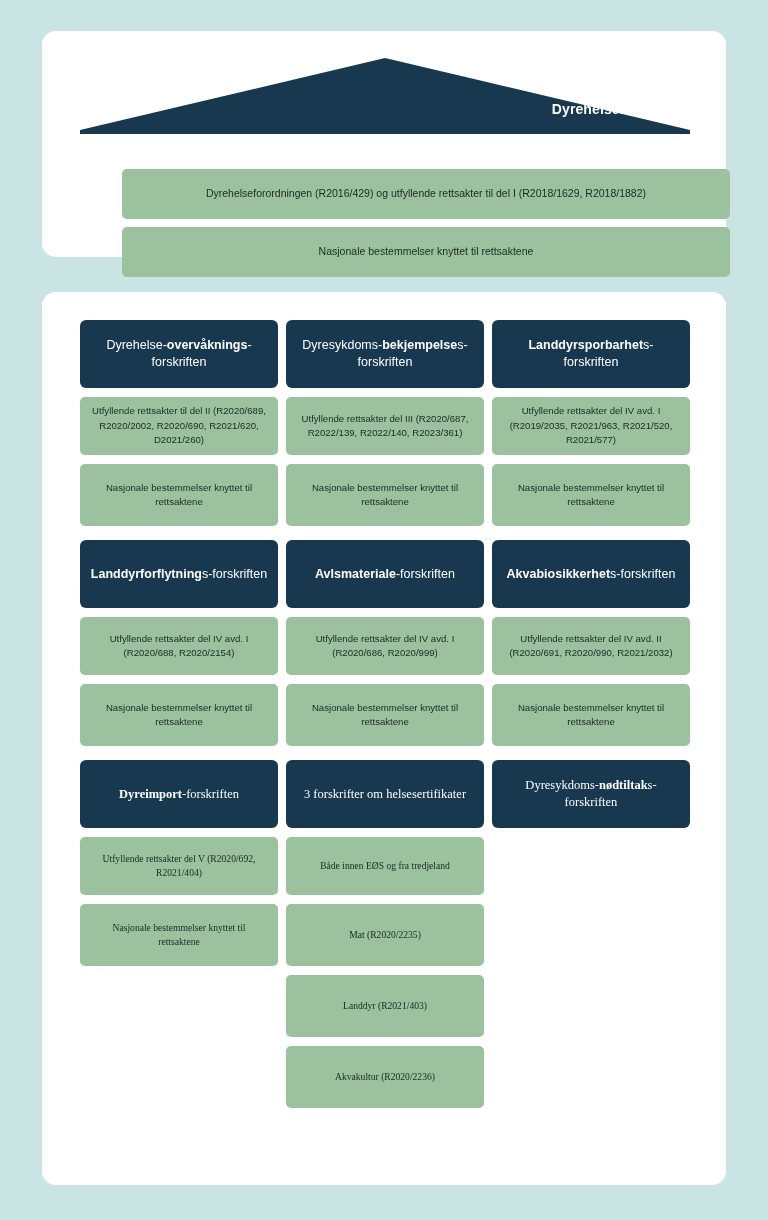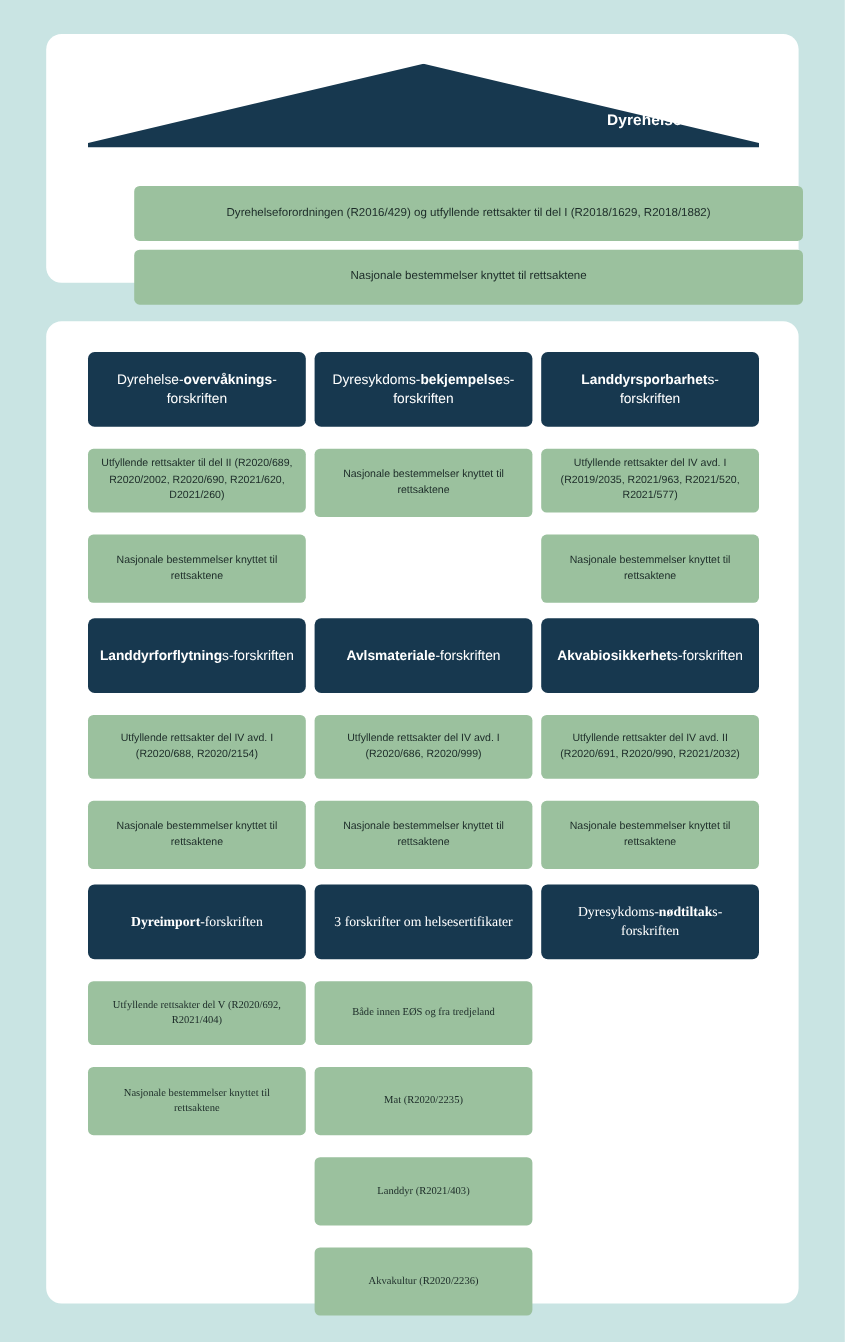--- a/index.html
+++ b/index.html
@@ -100,21 +100,21 @@
   .grid-row {
     display: flex;
     gap: 8px;
     margin-bottom: 14px;
     align-items: flex-start;
   }
   .col {
     width: 198px;
     display: flex;
     flex-direction: column;
-    gap: 20px;
+    gap: 9px;
   }
 
   .card-head {
     background: #17384f;
     border-radius: 6px;
     height: 68px;
     color: #ffffff;
     font-size: 12.5px;
     line-height: 1.35;
     text-align: center;
@@ -175,20 +175,21 @@
             <span><span>Dyrehelse-</span><b>overvåknings</b><span>-forskriften</span></span>
           </div>
         <div class="green-box h-58">Utfyllende rettsakter til del II (R2020/689, R2020/2002, R2020/690, R2021/620, D2021/260)</div>
         <div class="green-box h-62">Nasjonale bestemmelser knyttet til rettsaktene</div>
       </div>
 
       <div class="col">
         <div class="card-head">
             <span><span>Dyresykdoms-</span><b>bekjempelse</b><span>s-forskriften</span></span>
           </div>
+        <div class="green-box h-58">Utfyllende rettsakter del III (R2020/687, R2022/139, R2022/140, R2023/361)</div>
         <div class="green-box h-62">Nasjonale bestemmelser knyttet til rettsaktene</div>
       </div>
 
       <div class="col">
         <div class="card-head">
             <span><span></span><b>Landdyrsporbarhet</b><span>s-forskriften</span></span>
           </div>
         <div class="green-box h-58">Utfyllende rettsakter del IV avd. I (R2019/2035, R2021/963, R2021/520, R2021/577)</div>
         <div class="green-box h-62">Nasjonale bestemmelser knyttet til rettsaktene</div>
       </div>

